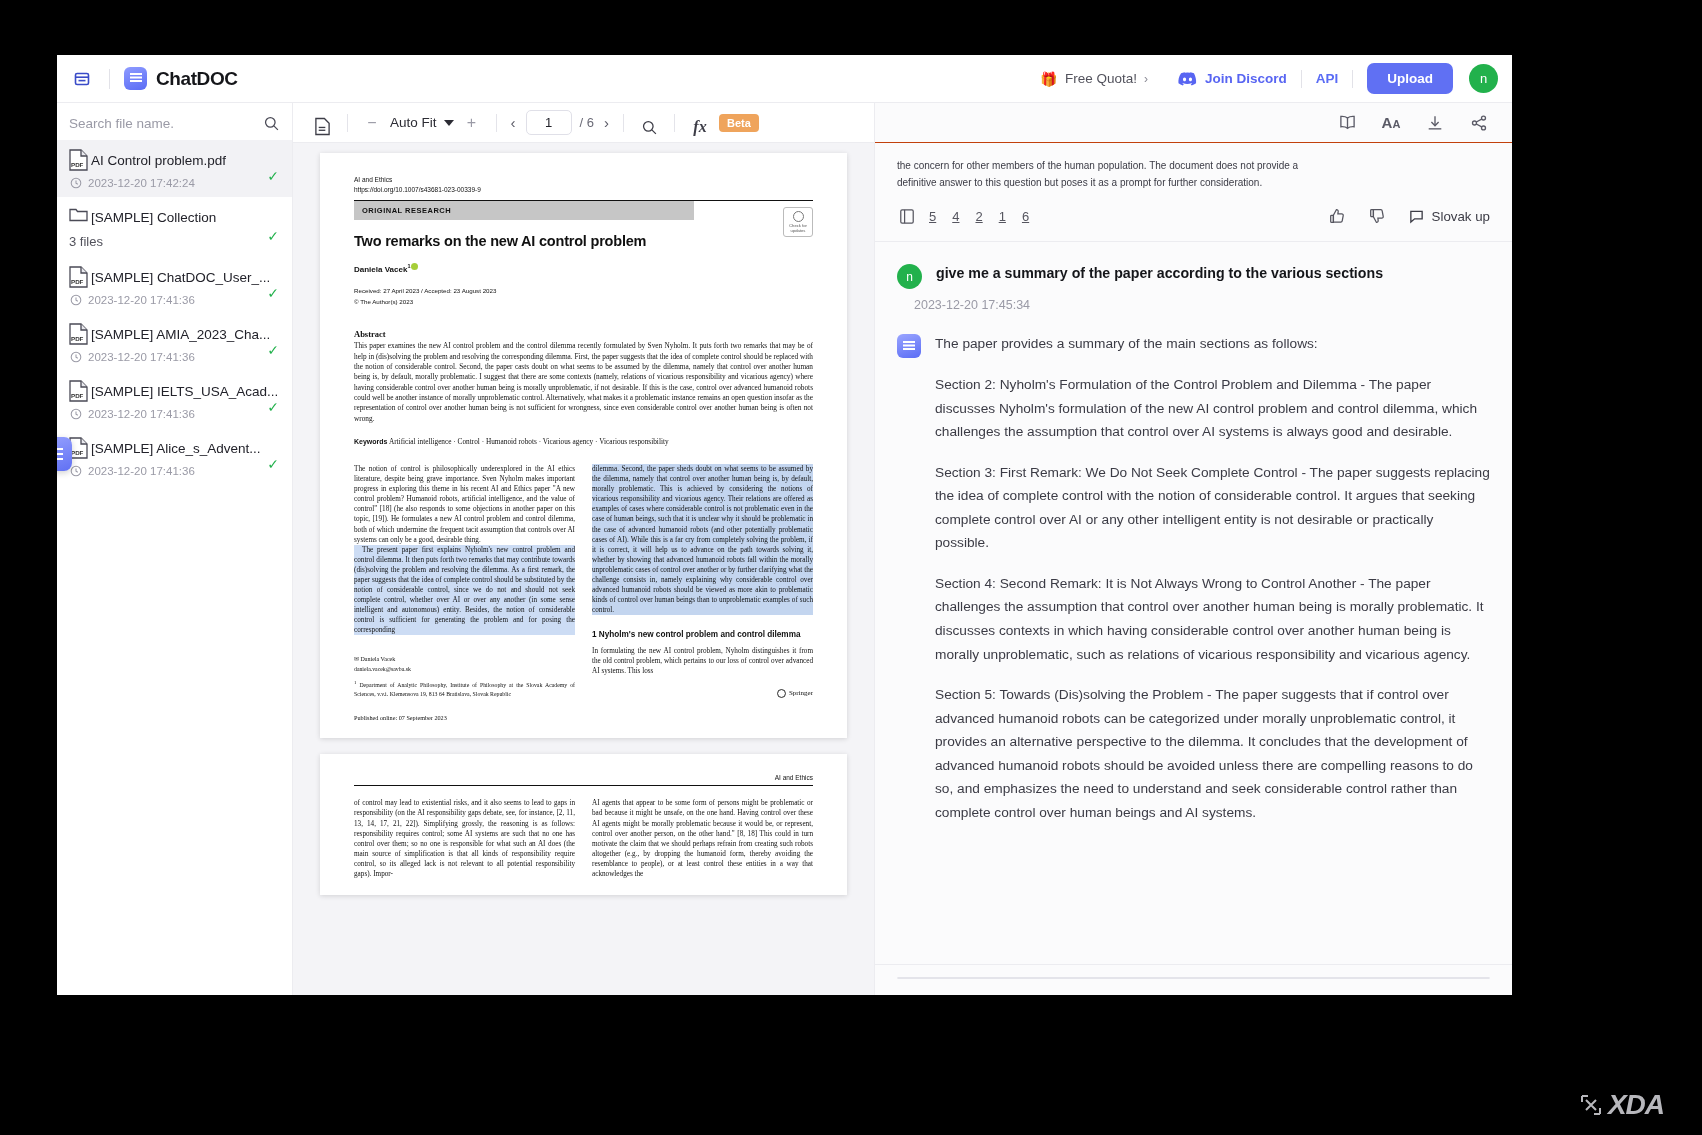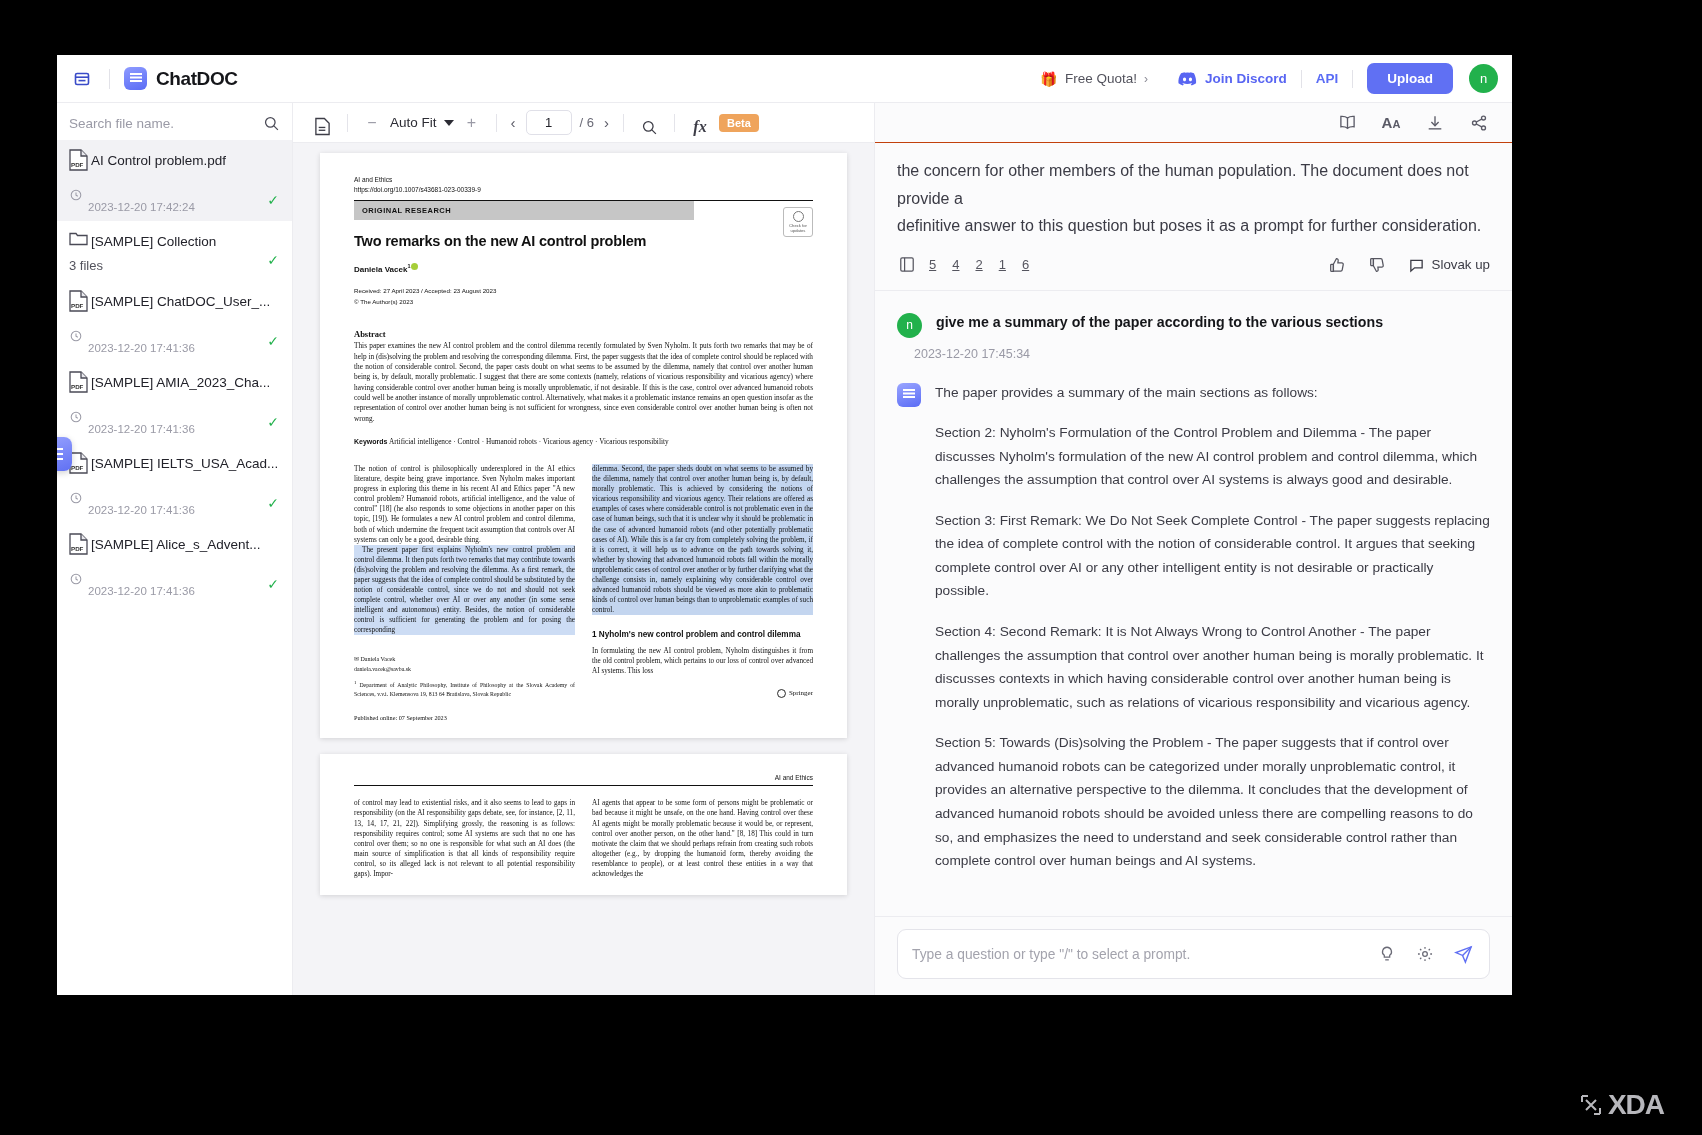--- a/index.html
+++ b/index.html
@@ -62,21 +62,21 @@
     font-family:"Liberation Sans",sans-serif;background:transparent;
   }
   .search-box input::placeholder{color:#9a9aa6;}
   .filelist { flex:1; overflow:hidden; }
   .file-item { position:relative; padding:9px 12px 8px 12px; cursor:pointer; }
   .file-item.active { background:#f2f2f5; }
   .file-row { display:flex; align-items:center; gap:3px; }
   .pdf-ico { width:19px;height:22px;flex:0 0 19px;position:relative;}
   .file-name { font-size:13.5px; color:#22222a; white-space:nowrap; overflow:hidden; text-overflow:ellipsis; }
   .file-meta { display:flex; align-items:center; gap:6px; margin-top:6px; padding-left:1px;}
-  .file-time { font-size:11.5px; color:#9a9aa6;margin-top:24px; }
+  .file-time { font-size:11.5px; color:#9a9aa6; }
   .check { position:absolute; right:13px; bottom:13px; color:#22b14c; font-size:14px; }
   .sub-count { font-size:13px; color:#52525c; margin-top:6px; }
   
   .pdfpane { flex:1; display:flex; flex-direction:column; min-width:0; border-right:1px solid #ececf0;}
   .pdftoolbar {
     height:40px; flex:0 0 40px; display:flex; align-items:center; gap:0;
     padding:0 16px; border-bottom:1px solid #ececf0; background:#fff;
   }
   .tb-ico { width:26px;height:26px;display:flex;align-items:flex-end;justify-content:center;cursor:pointer;color:#3d3d47;}
   .tb-sep { width:1px;height:18px;background:#e4e4ea;margin:0 12px;}
@@ -126,21 +126,21 @@
   .p2-right{ text-align:right; font-size:6.5px; color:#111; }
   
   .chatpane { width:637px; flex:0 0 637px; display:flex; flex-direction:column; background:#fbfbfc; min-width:0;}
   .chattoolbar{
     height:40px;flex:0 0 40px;display:flex;align-items:center;justify-content:flex-end;
     gap:22px;padding:0 22px;border-bottom:1px solid #c2410c;background:#fbfbfc;
   }
   .ct-ico{width:22px;height:22px;display:flex;align-items:center;justify-content:center;color:#5a5a66;cursor:pointer;}
   .chatscroll{flex:1;overflow:hidden;display:flex;flex-direction:column;}
   .msg-ai-tail{padding:4px 22px 0 22px;}
-  .ai-text{font-size:16px;line-height:1.72;color:#3b3b45;}
+  .ai-text{font-size:10px;line-height:1.72;color:#3b3b45;}
   .cite-row{display:flex;align-items:center;gap:0;margin-top:14px;padding-bottom:14px;}
   .cite-ico{width:20px;height:20px;display:flex;align-items:center;justify-content:center;color:#55555f;margin-right:12px;cursor:pointer;}
   .cite{font-size:13px;color:#55555f;text-decoration:underline;margin-right:16px;cursor:pointer;}
   .cite-spacer{flex:1;}
   .fb-ico{width:22px;height:22px;display:flex;align-items:center;justify-content:center;color:#55555f;cursor:pointer;margin-left:18px;}
   .followup{display:flex;align-items:center;gap:7px;font-size:13.3px;color:#3b3b45;cursor:pointer;margin-left:20px;}
   .divider-row{height:1px;background:#ececf0;}
   .user-msg{padding:22px 22px 0 22px;display:flex;gap:14px;align-items:flex-start;}
   .u-avatar{width:25px;height:25px;border-radius:50%;background:#22b14c;color:#fff;font-size:12px;display:flex;align-items:center;justify-content:center;flex:0 0 25px;}
   .u-q{font-size:14.2px;font-weight:bold;color:#15161a;line-height:1.4;}
@@ -171,21 +171,21 @@
   .float-bubble{
     position:absolute;right:-21px;top:382px;width:36px;height:34px;border-radius:8px;
     background:linear-gradient(160deg,#9aa5ff,#6070f3);display:flex;align-items:center;justify-content:center;cursor:pointer;
     box-shadow:0 2px 6px rgba(0,0,0,.18);
   }
   .float-bubble i{display:block;width:17px;height:13px;position:relative;}
   .float-bubble i:before{content:"";position:absolute;left:0;top:0;width:17px;height:2.5px;background:#fff;box-shadow:0 5px 0 #fff,0 10px 0 #fff;}
   
   .watermark{position:absolute;right:38px;bottom:14px;display:flex;align-items:center;gap:6px;opacity:.85;}
   .wm-x{width:22px;height:22px;position:relative;}
-  .wm-text{font-size:28px;font-weight:bold;color:#d8d8dd;letter-spacing:-1px;}
+  .wm-text{font-size:28px;font-weight:bold;color:#d8d8dd;letter-spacing:-1px;font-style:italic;}
 </style>
 </head>
 <body>
 
 <div class="app">
 
   <div class="topbar">
     <div class="collapse-ico">
       <svg width="18" height="18" viewBox="0 0 18 18" fill="none" stroke="#3a4bc8" stroke-width="1.6">
         <rect x="2.5" y="3.5" width="13" height="11" rx="1.6"></rect>
@@ -540,41 +540,20 @@
             <div class="ai-p">Section 3: First Remark: We Do Not Seek Complete Control - The paper suggests replacing the idea of complete control with the notion of considerable control. It argues that seeking complete control over AI or any other intelligent entity is not desirable or practically possible.</div>
             <div class="ai-p">Section 4: Second Remark: It is Not Always Wrong to Control Another - The paper challenges the assumption that control over another human being is morally problematic. It discusses contexts in which having considerable control over another human being is morally unproblematic, such as relations of vicarious responsibility and vicarious agency.</div>
             <div class="ai-p">Section 5: Towards (Dis)solving the Problem - The paper suggests that if control over advanced humanoid robots can be categorized under morally unproblematic control, it provides an alternative perspective to the dilemma. It concludes that the development of advanced humanoid robots should be avoided unless there are compelling reasons to do so, and emphasizes the need to understand and seek considerable control rather than complete control over human beings and AI systems.</div>
           </div>
         </div>
 
       </div>
 
       <div class="composer">
         <div class="comp-box">
-          <div class="comp-top">
-            <input placeholder="Type a question or type &quot;/&quot; to select a prompt." style="">
-            <span class="comp-ico">
-              <svg width="18" height="18" viewBox="0 0 20 20" fill="none" stroke="#6a6a76" stroke-width="1.4">
-                  <path d="M10 2.5a5 5 0 0 0-3 9v2h6v-2a5 5 0 0 0-3-9z"></path>
-                  <line x1="8" y1="16.5" x2="12" y2="16.5"></line>
-                </svg>
-            </span>
-            <span class="comp-ico">
-              <svg width="18" height="18" viewBox="0 0 20 20" fill="none" stroke="#6a6a76" stroke-width="1.4">
-                  <circle cx="10" cy="10" r="2.6"></circle>
-                  <path d="M10 2.2v2M10 15.8v2M2.2 10h2M15.8 10h2M4.5 4.5l1.4 1.4M14.1 14.1l1.4 1.4M15.5 4.5l-1.4 1.4M5.9 14.1l-1.4 1.4"></path>
-                </svg>
-            </span>
-            <span class="comp-ico">
-              <svg width="19" height="19" viewBox="0 0 20 20" fill="none" stroke="#6070f3" stroke-width="1.5">
-                  <path d="M18 2L9 11"></path>
-                  <path d="M18 2l-6 16-3-7-7-3z"></path>
-                </svg>
-            </span>
-          </div>
         </div>
       </div>
 
       <div class="float-bubble" style="left:-21px;right:auto;">
           <i></i>
         </div>
     </div>
 
   </div>
 </div>

